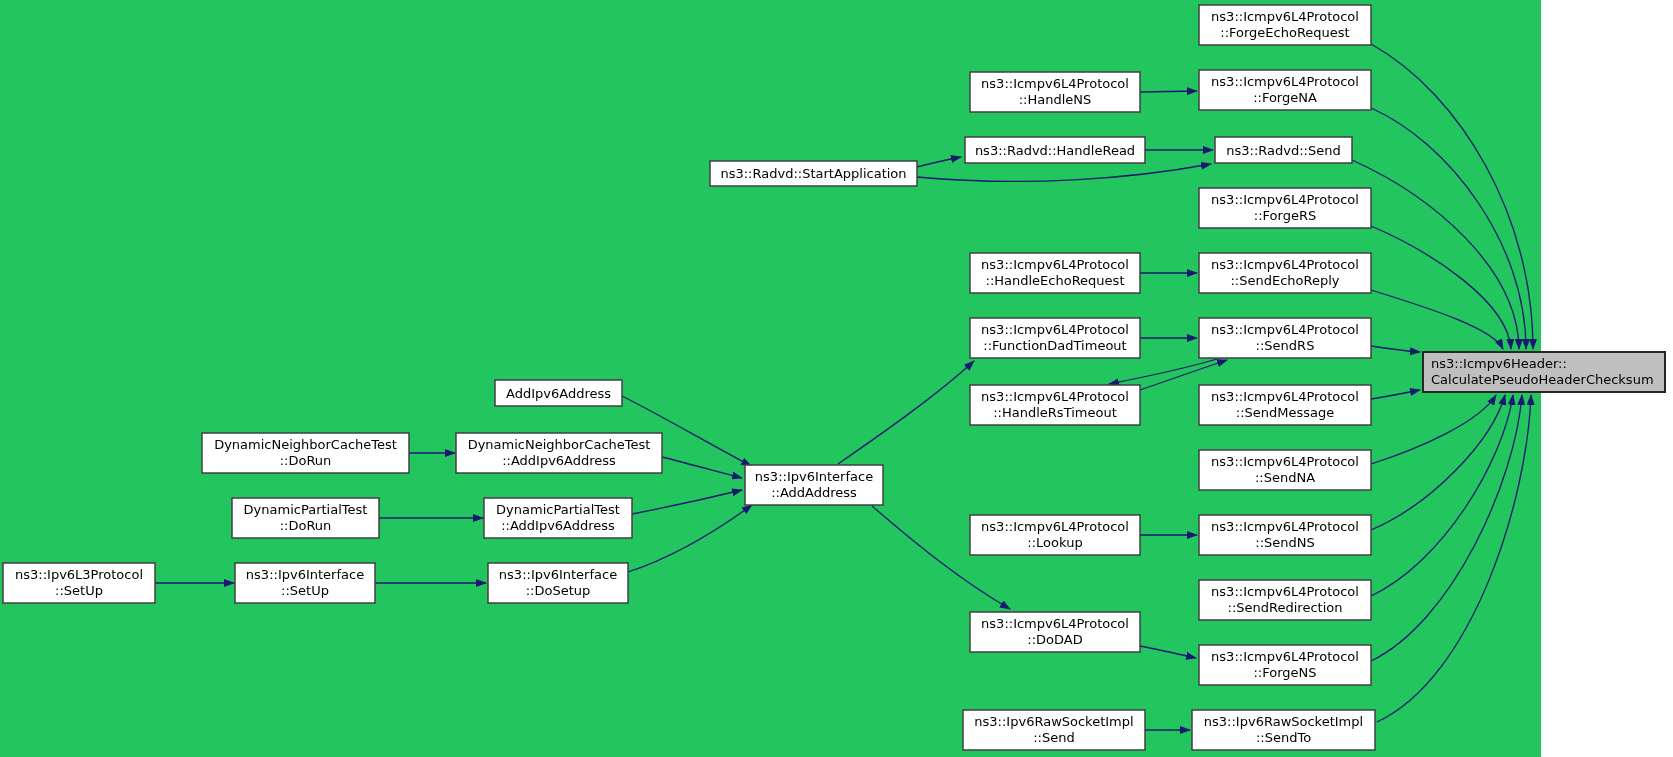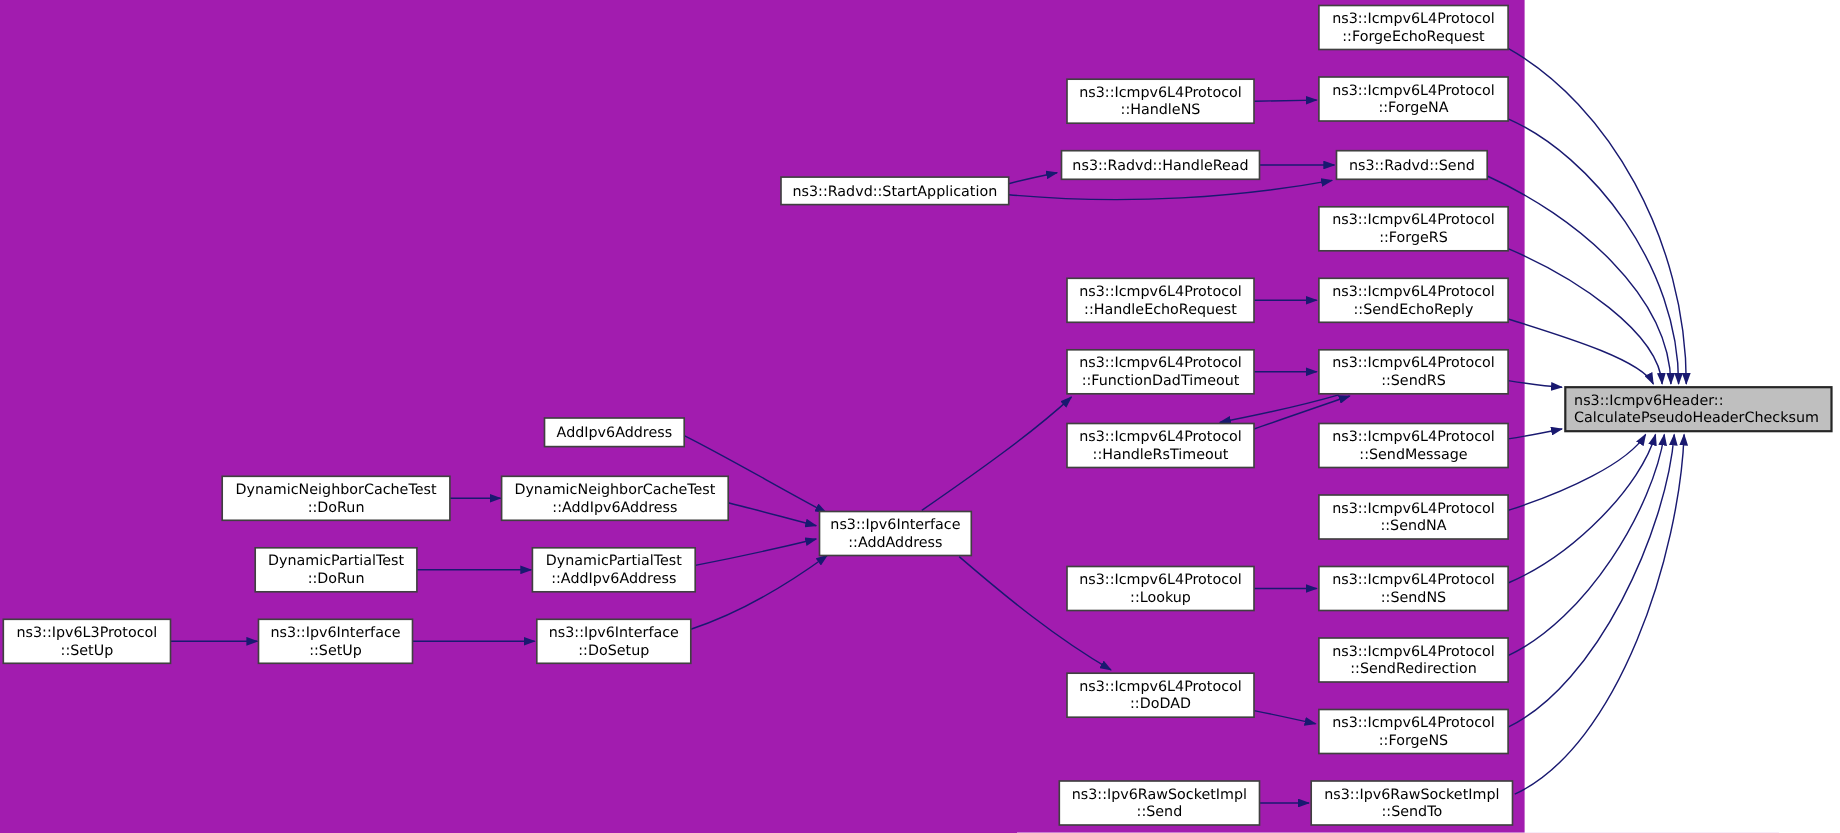--- a/index.html
+++ b/index.html
@@ -2,23 +2,23 @@
 <html><head>
 <meta charset="utf-8">
 <style>
   html, body {
     margin: 0;
     padding: 0;
     background: #ffffff;
   }
   #stage {
     position: relative;
-    width: 1386px;
+    width: 1541px;
     height: 757px;
-    background: #a21caf;
+    background: #22c55e;
     font-family: "DejaVu Sans", "Liberation Sans", sans-serif;
   }
   svg text {
     font-family: "DejaVu Sans", "Liberation Sans", sans-serif;
     font-size: 13px;
     fill: #000000;
   }
   svg .node-rect {
     fill: #ffffff;
     stroke: #404040;

